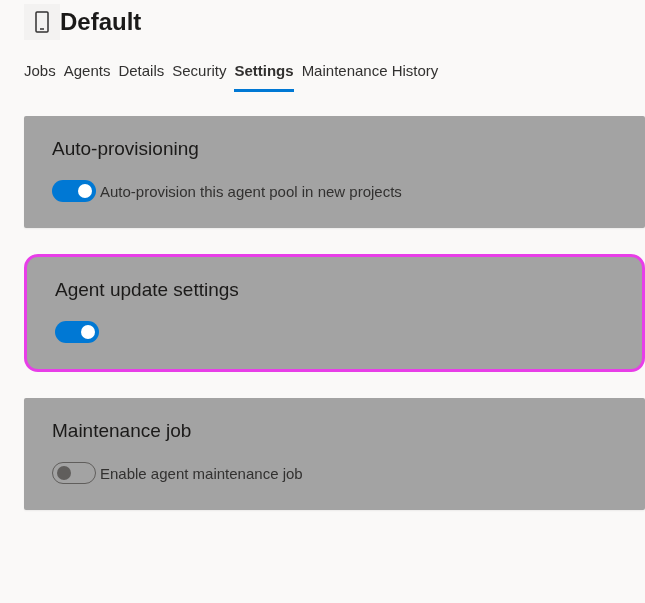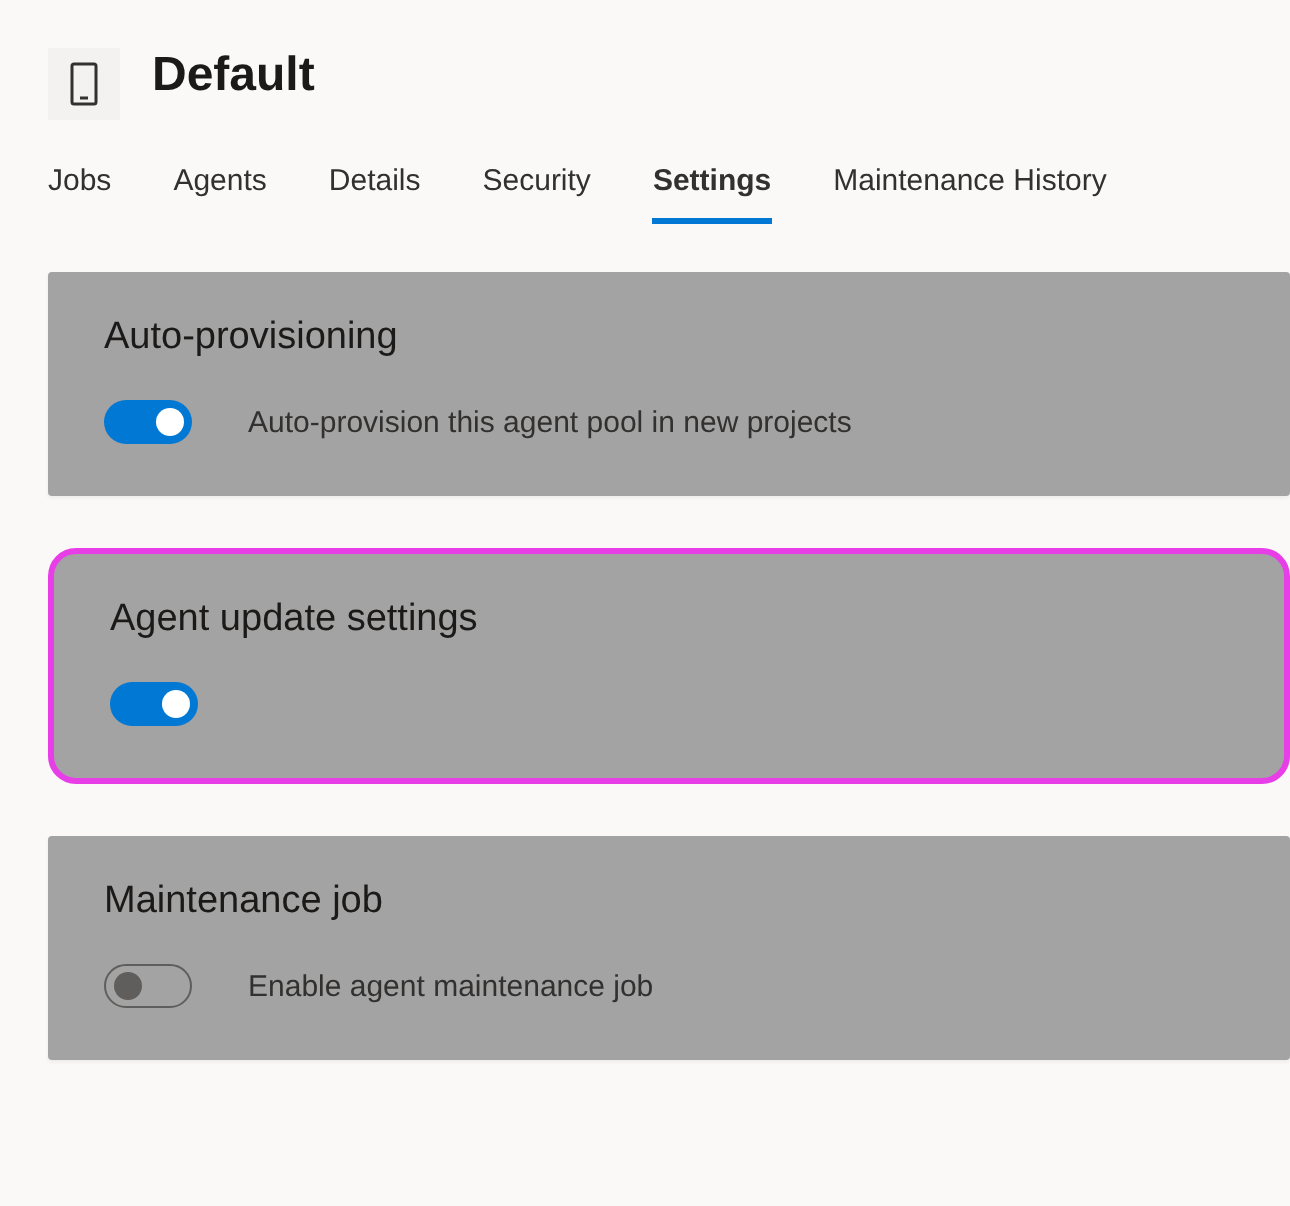--- a/index.html
+++ b/index.html
@@ -10,22 +10,23 @@
     body {
       font-family: "Segoe UI", -apple-system, BlinkMacSystemFont, sans-serif;
       background: #faf9f8;
       width: 645px;
       height: 603px;
       overflow: hidden;
       color: #323130;
     }
     .header {
       display: flex;
-      padding: 24px 24px 8px 24px;
-      gap: 16px;
+      align-items: center;
+      padding: 4px 24px 8px 24px;
+      gap: 0;
     }
     .header-icon {
       width: 36px;
       height: 36px;
       background: #f3f2f1;
       display: flex;
       align-items: center;
       justify-content: center;
     }
     .header-icon svg {
@@ -35,21 +36,21 @@
       stroke-width: 1.5;
       fill: none;
     }
     .header-title {
       font-size: 24px;
       font-weight: 700;
       color: #1b1a19;
     }
     .tabs {
       display: flex;
-      gap: 31px;
+      gap: 8px;
       padding: 8px 16px 0 24px;
       border-bottom: none;
     }
     .tab {
       font-size: 15px;
       color: #323130;
       padding: 6px 0 10px 0;
       cursor: pointer;
       border-bottom: 3px solid transparent;
     }
@@ -74,21 +75,21 @@
     }
     .card-title {
       font-size: 19px;
       font-weight: 400;
       color: #1b1a19;
       margin-bottom: 20px;
     }
     .toggle-row {
       display: flex;
       align-items: center;
-      gap: 28px;
+      gap: 4px;
     }
     .toggle {
       width: 44px;
       height: 22px;
       border-radius: 11px;
       position: relative;
       cursor: pointer;
       flex-shrink: 0;
     }
     .toggle.on {

